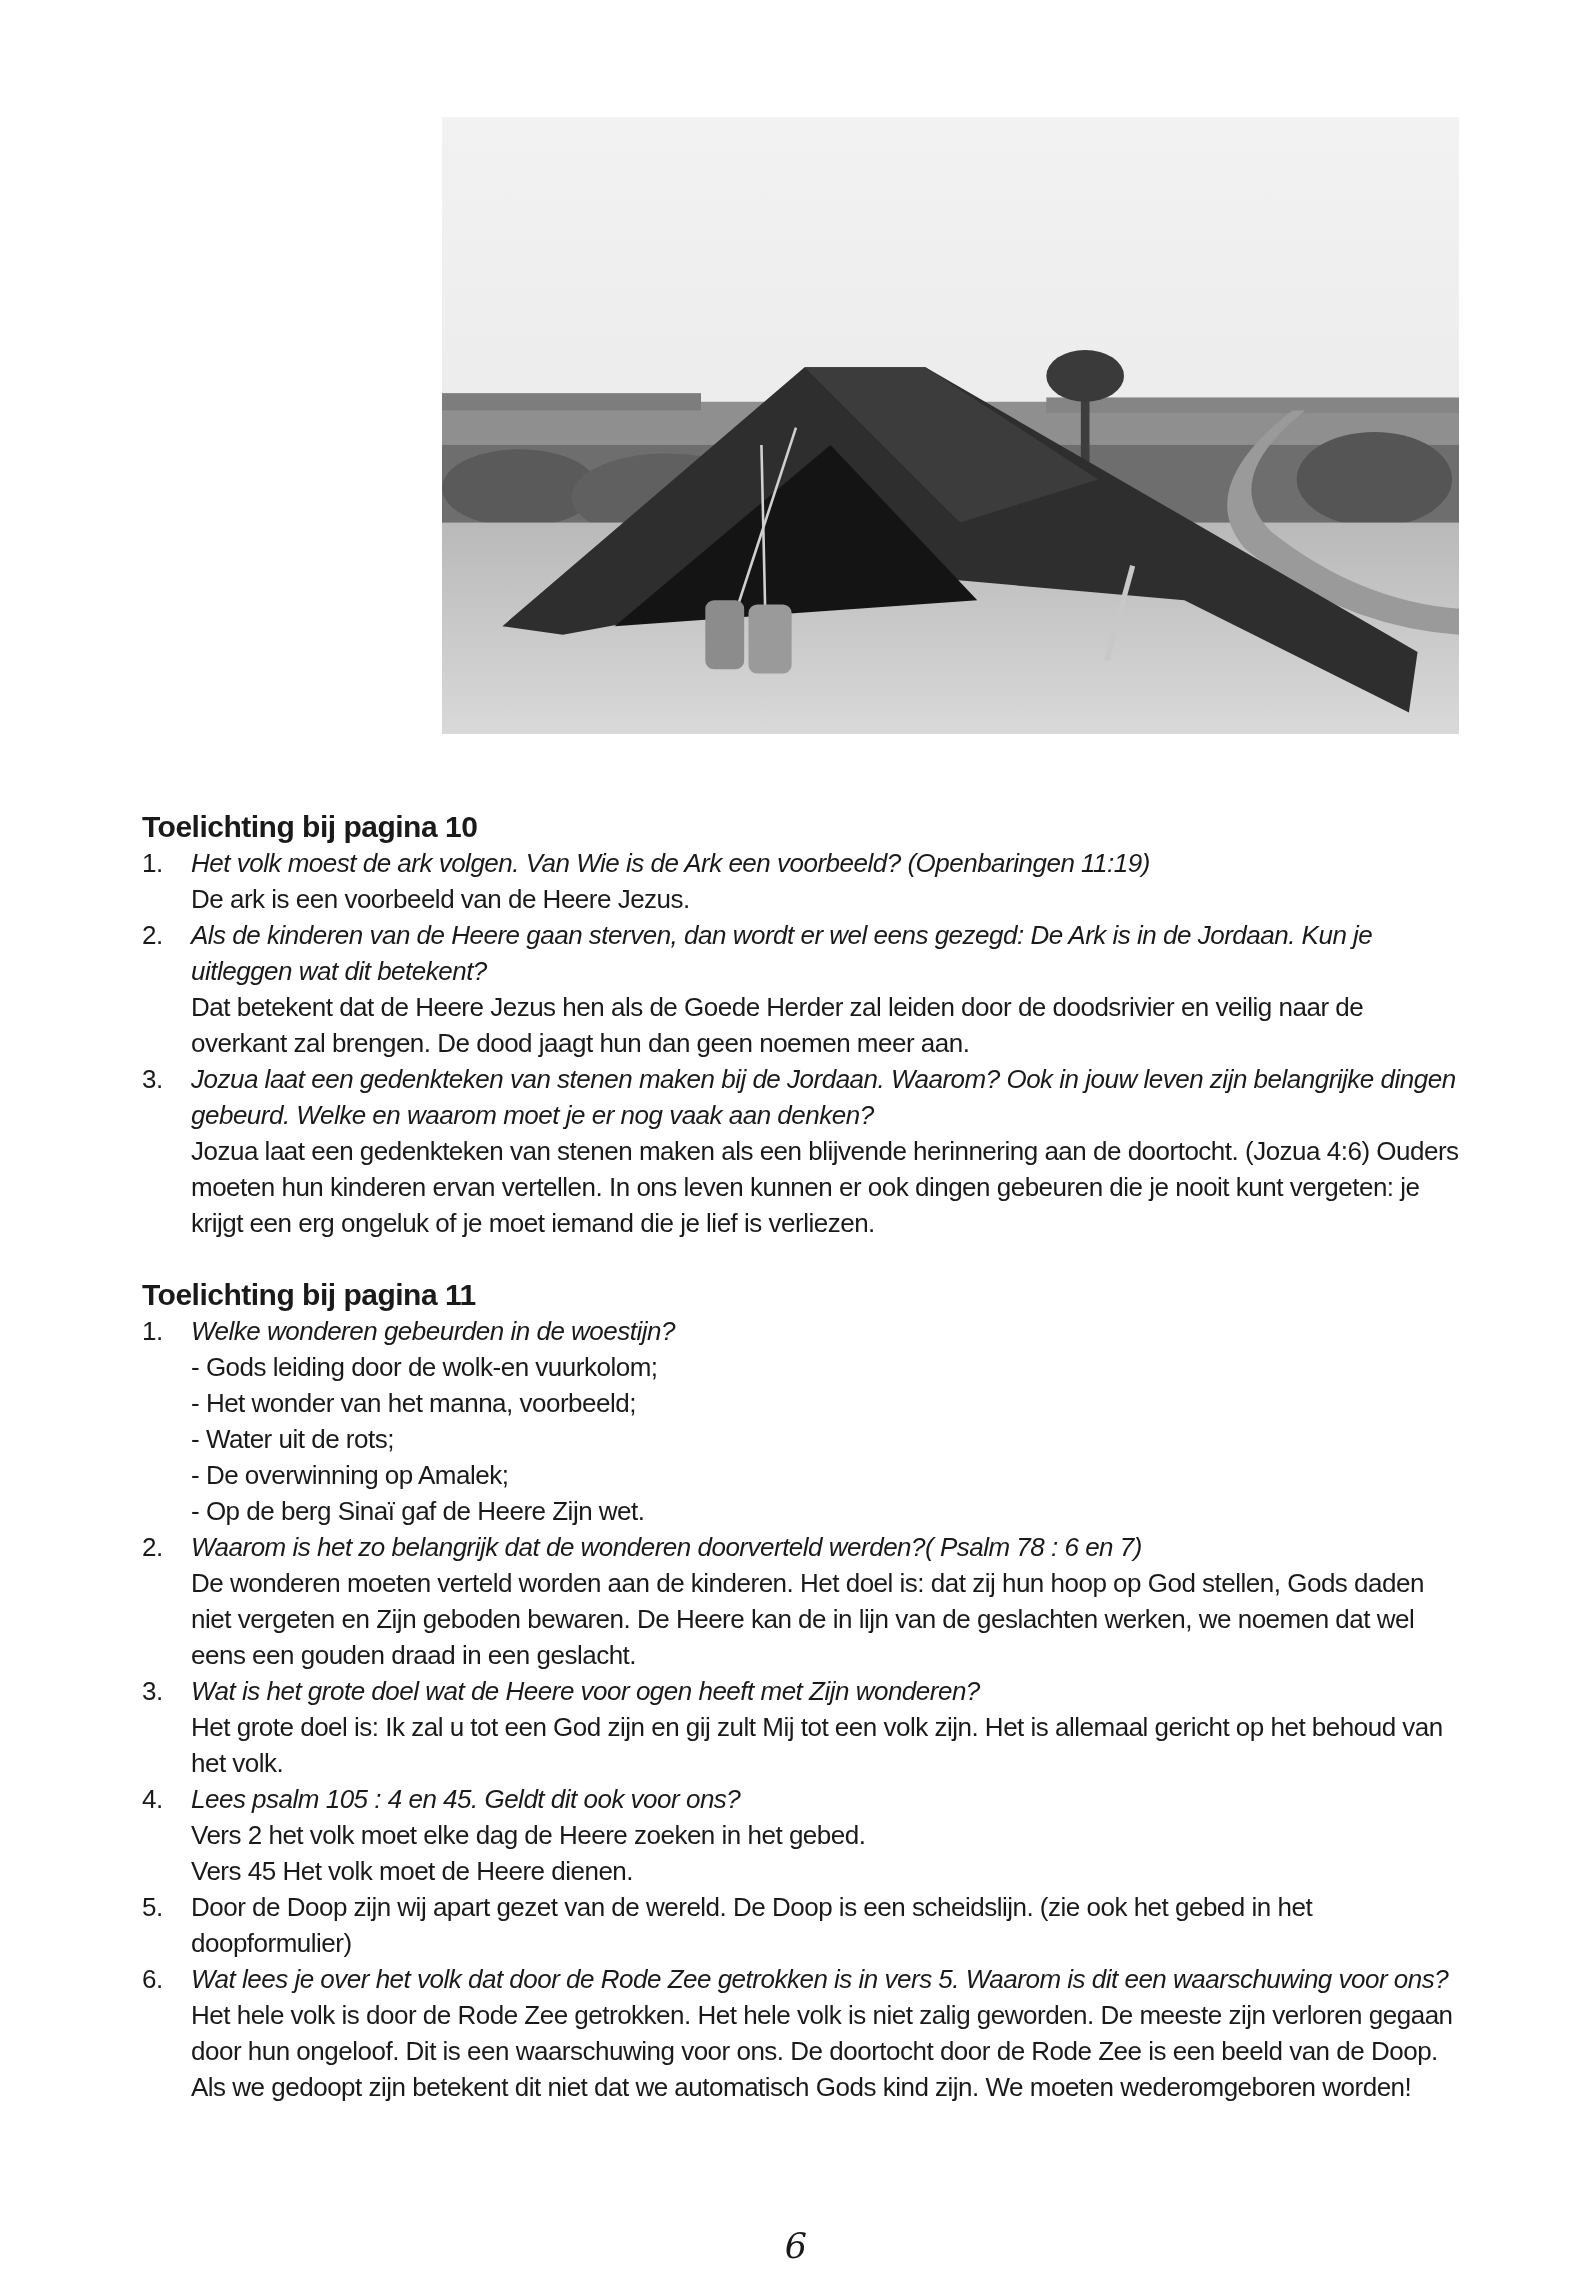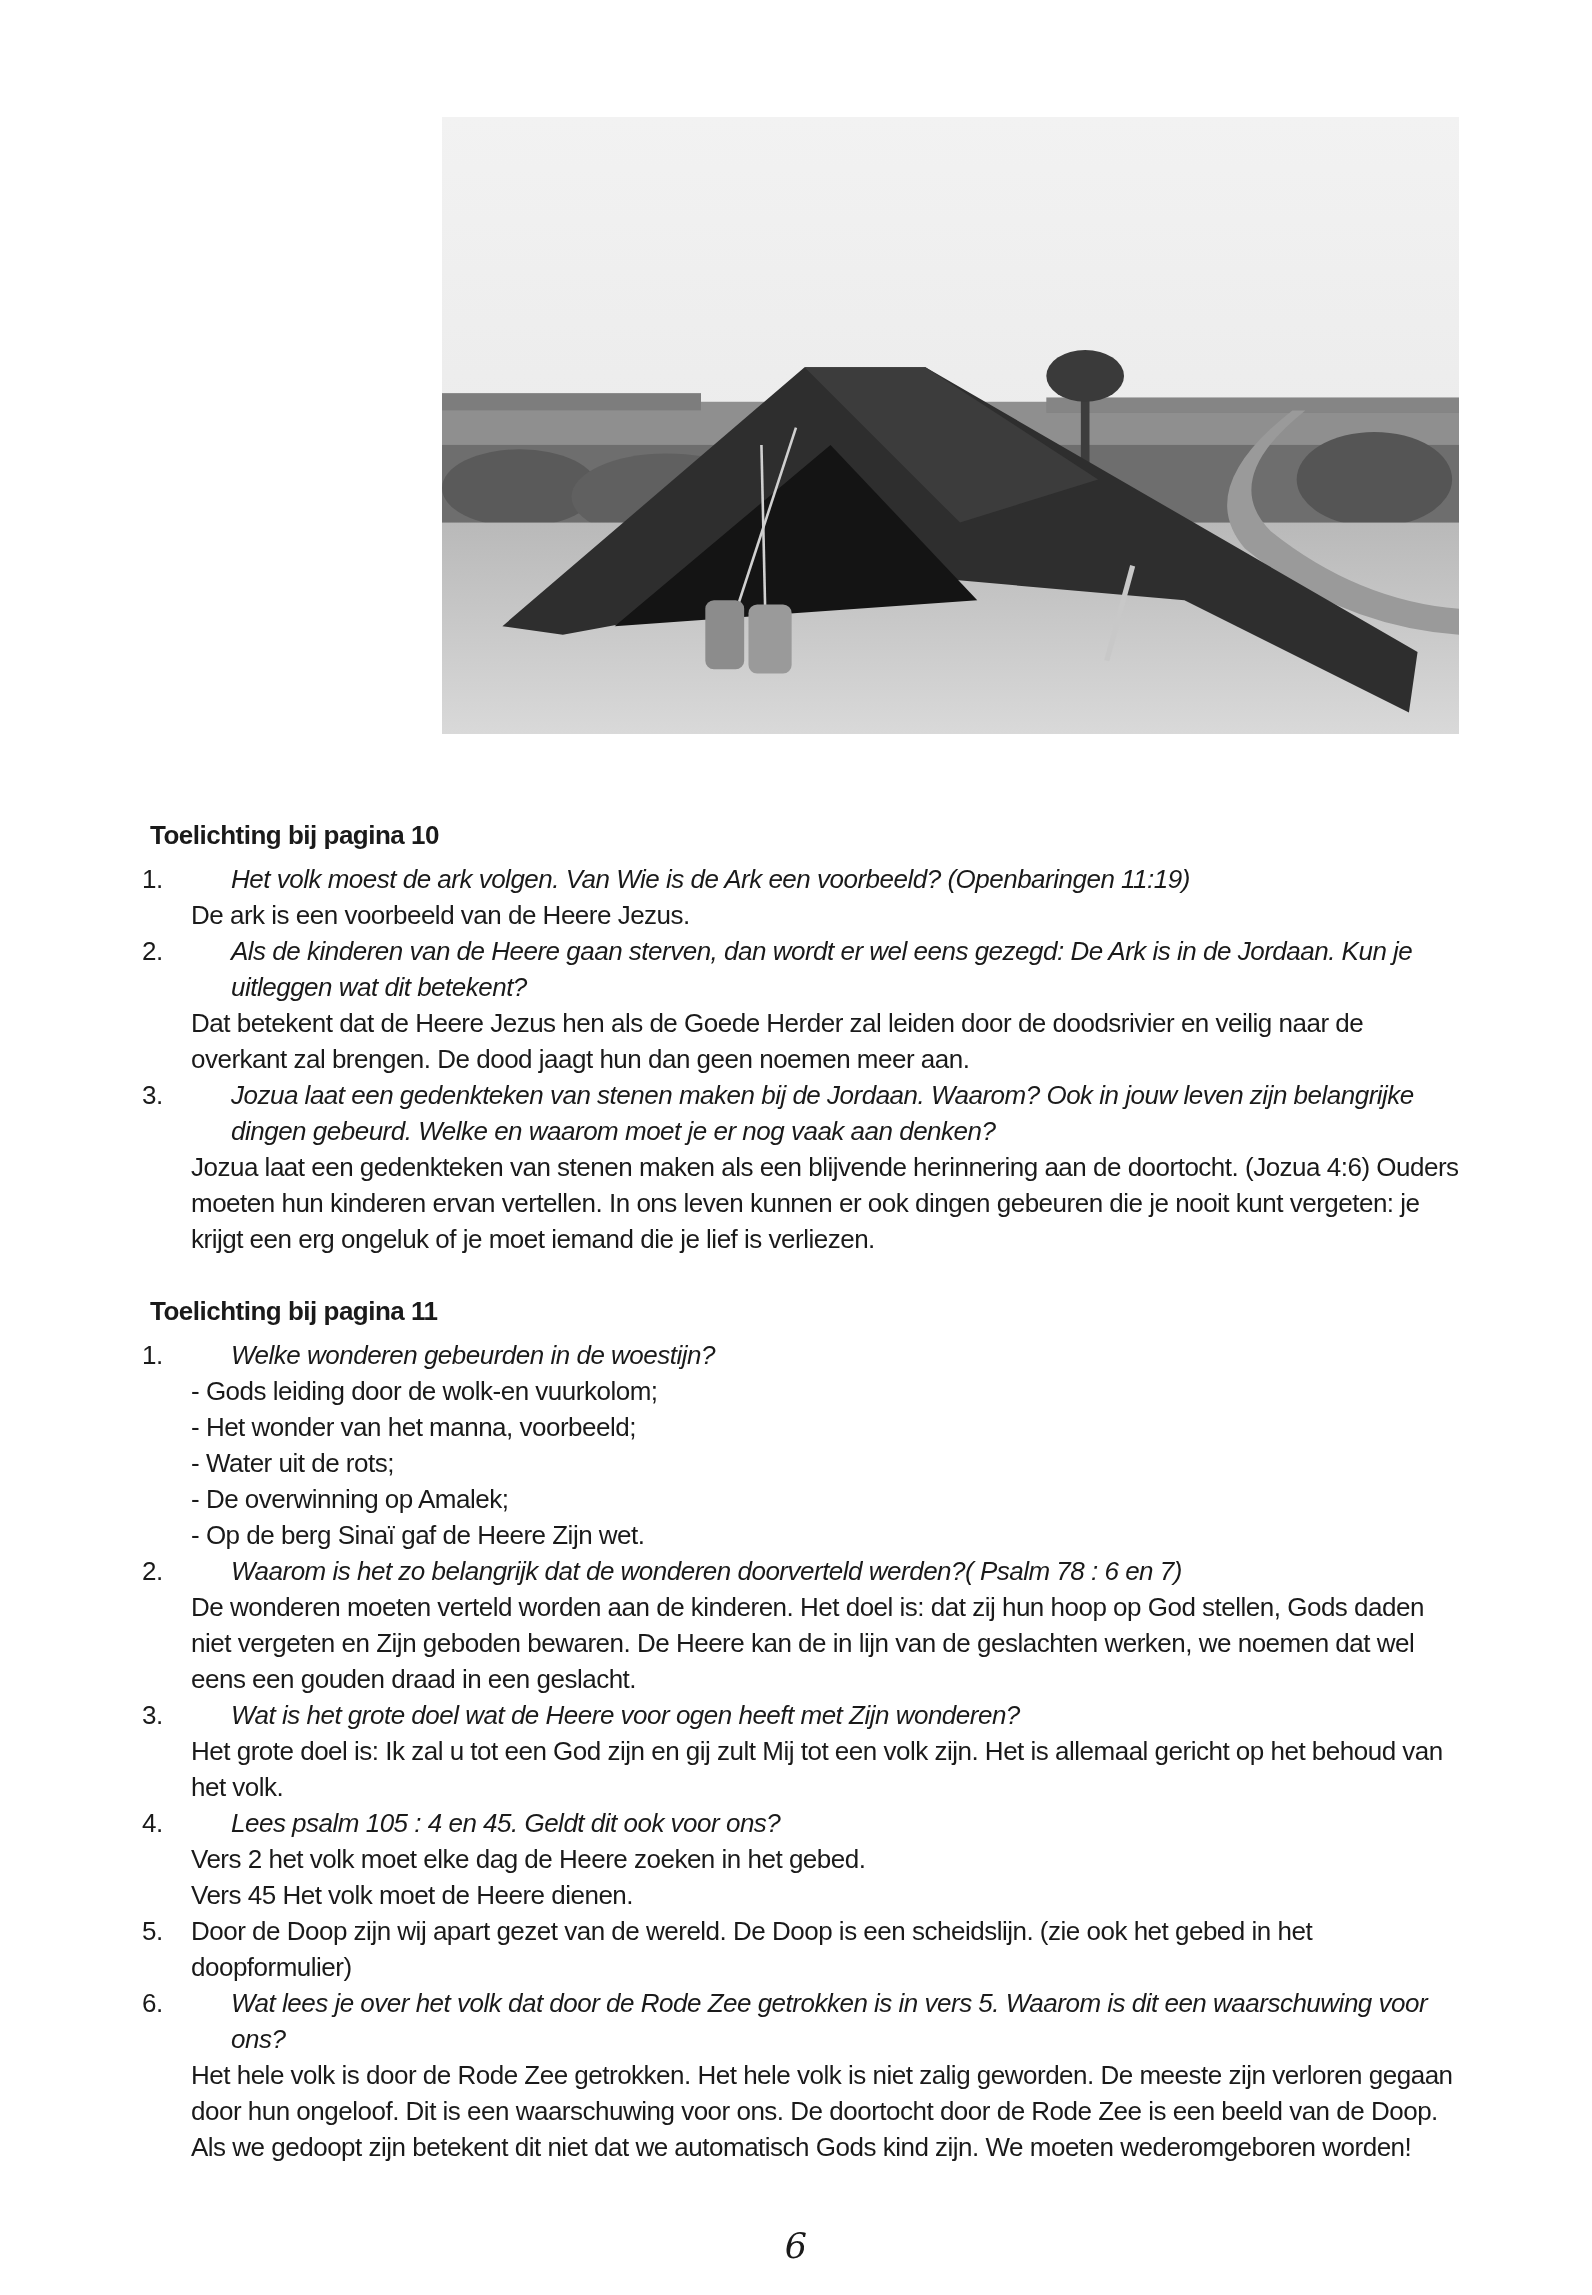--- a/index.html
+++ b/index.html
@@ -10,27 +10,27 @@
     .photo {
       position: absolute; left: 442px; top: 117px; width: 1017px; height: 617px;
       background: #e8e8e8; overflow: hidden;
     }
     .photo svg { display: block; width: 100%; height: 100%; }
     .content {
       position: absolute; left: 142px; top: 809px; width: 1320px;
       font-size: 26px; line-height: 36px; letter-spacing: -0.5px;
     }
     .section-title {
-      font-weight: bold; margin: 8px; font-size: 26px; line-height: 36px;
+      font-weight: bold; margin: 0; font-size: 30px; line-height: 36px;
     }
     .section { margin-bottom: 36px; }
     ol.q { list-style: none; margin: 0; padding: 0; }
     ol.q li { position: relative; padding-left: 49px; }
     .num { position: absolute; left: 0; top: 0; }
-    .question { font-style: italic; display: block; margin-left: 40px; }
+    .question { font-style: italic; display: block; }
     .answer { display: block; }
     .bullet { display: block; }
     .page-number {
       position: absolute; left: 0; width: 1592px; top: 2226px; text-align: center;
       font-style: italic; font-size: 35px; font-family: "DejaVu Serif", serif;
     }
   </style>
 </head>
 <body>
 

